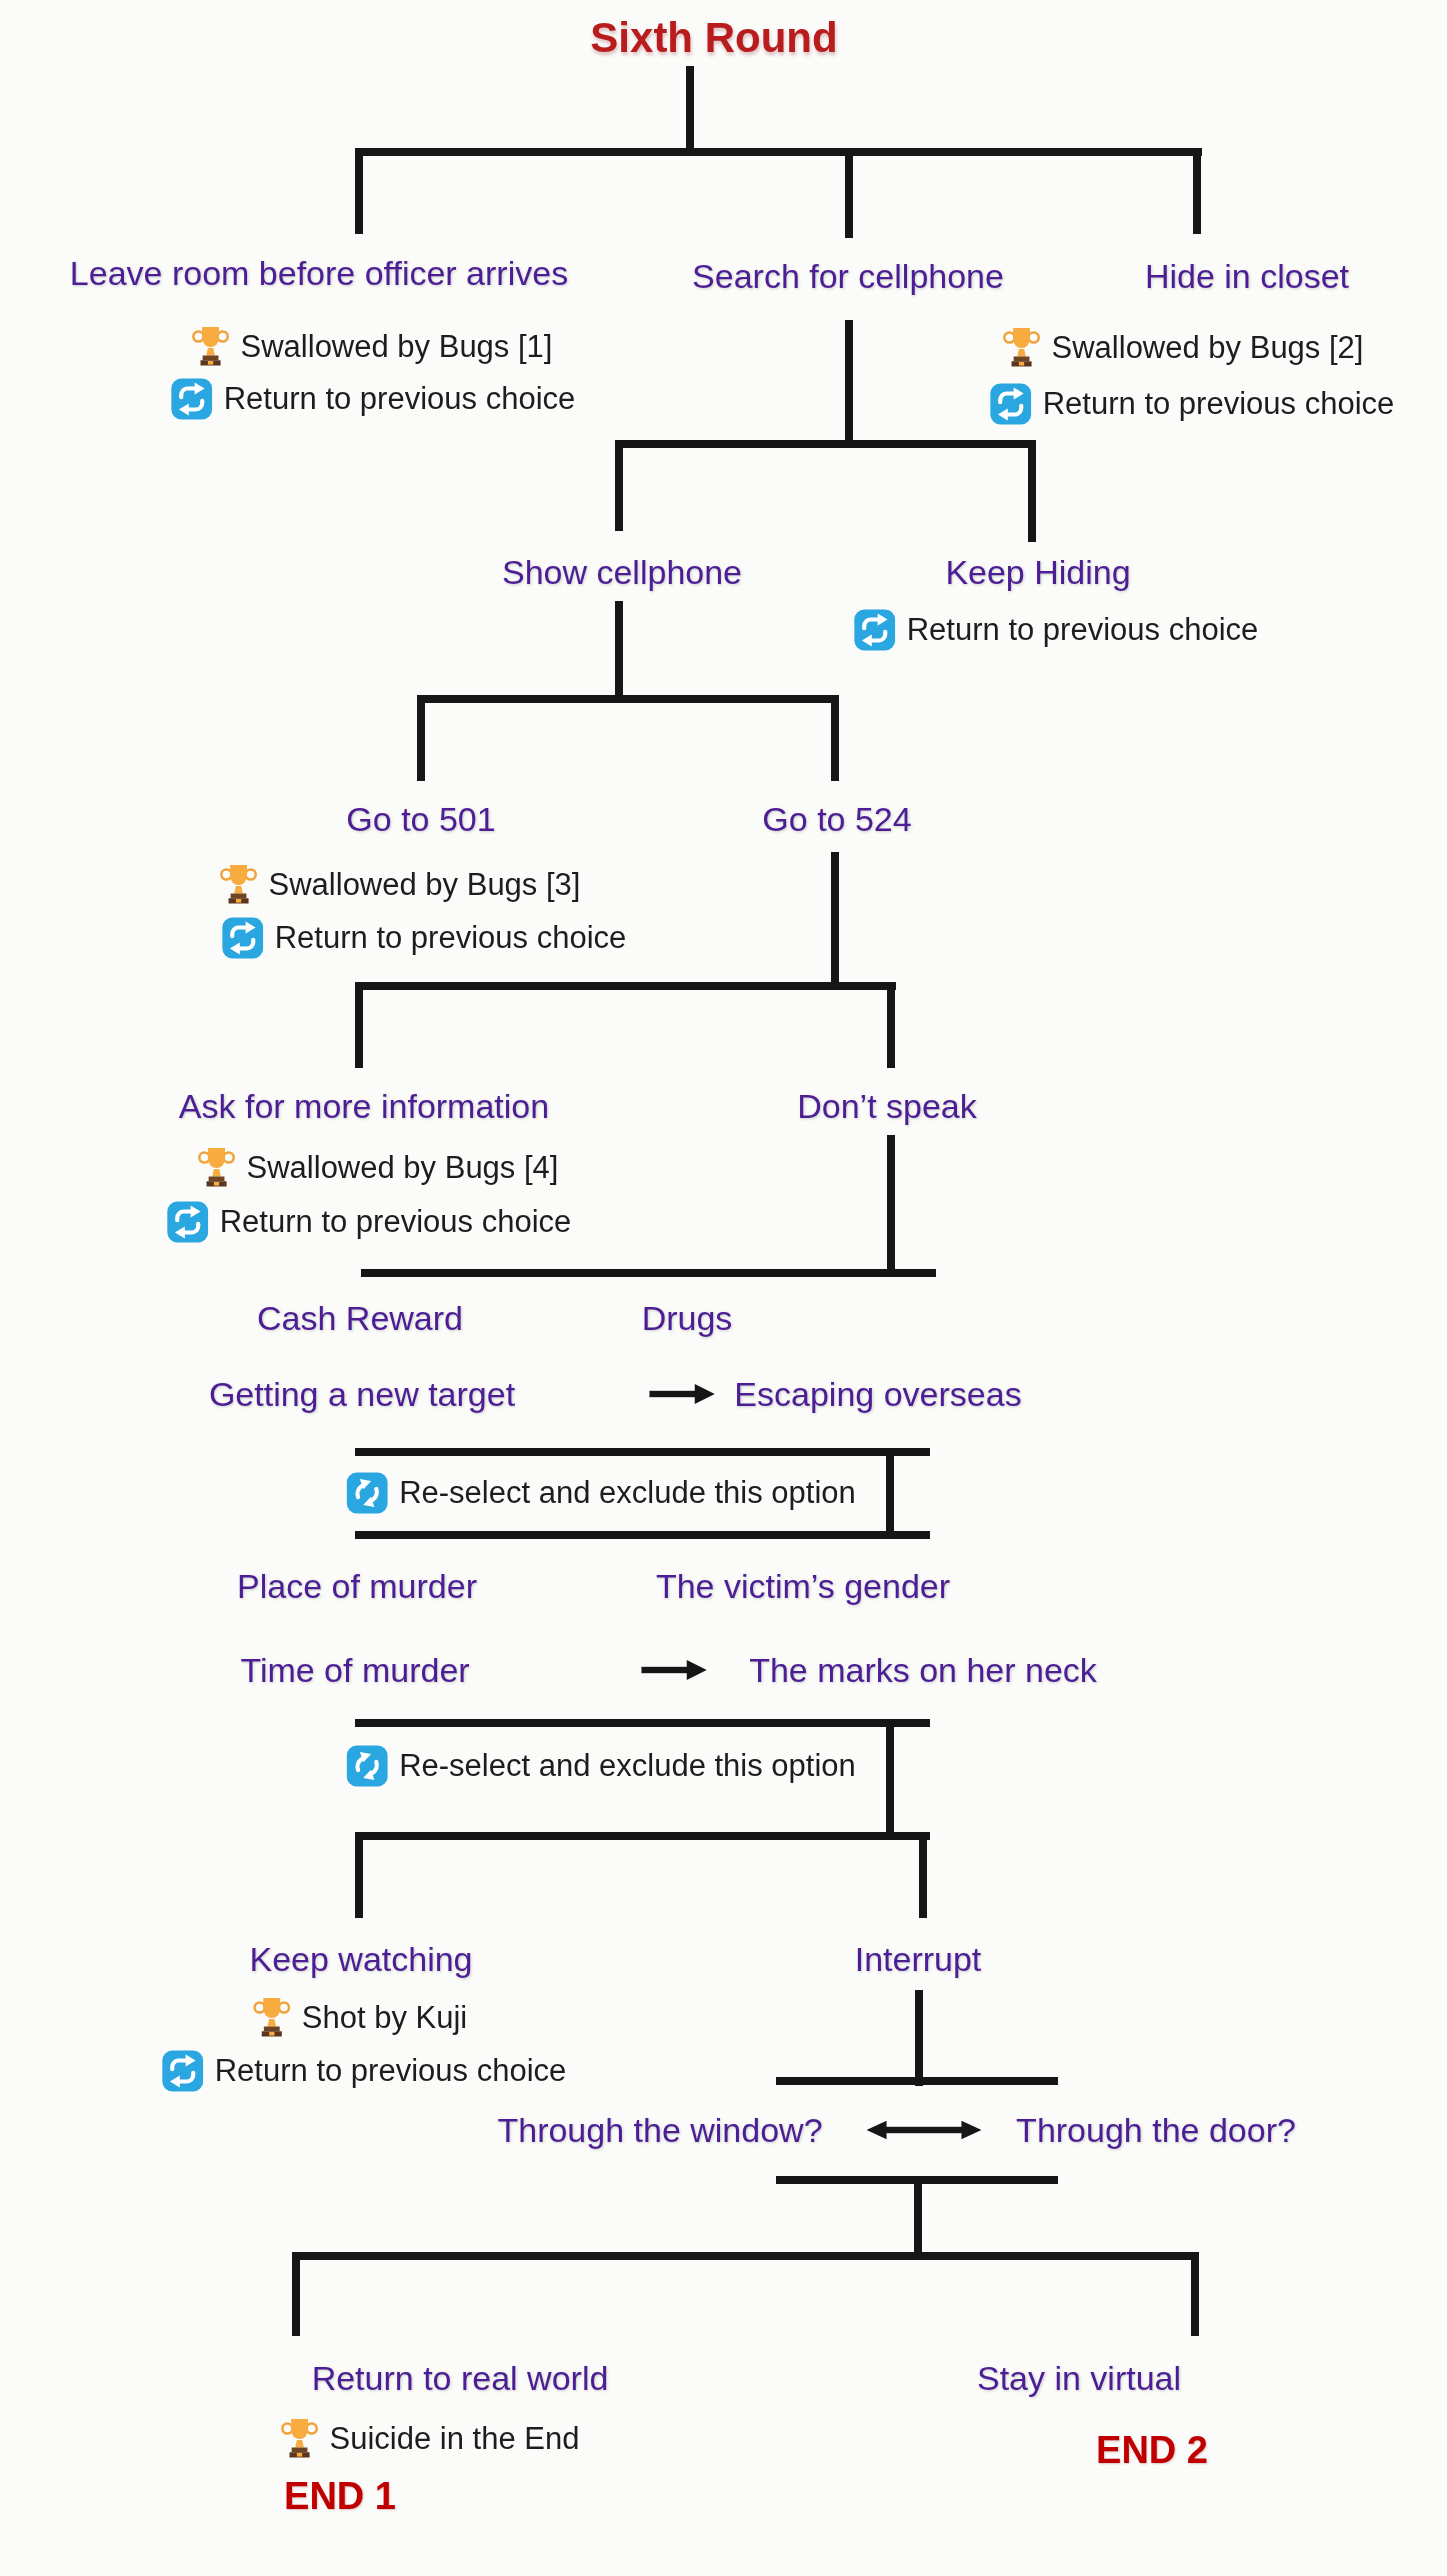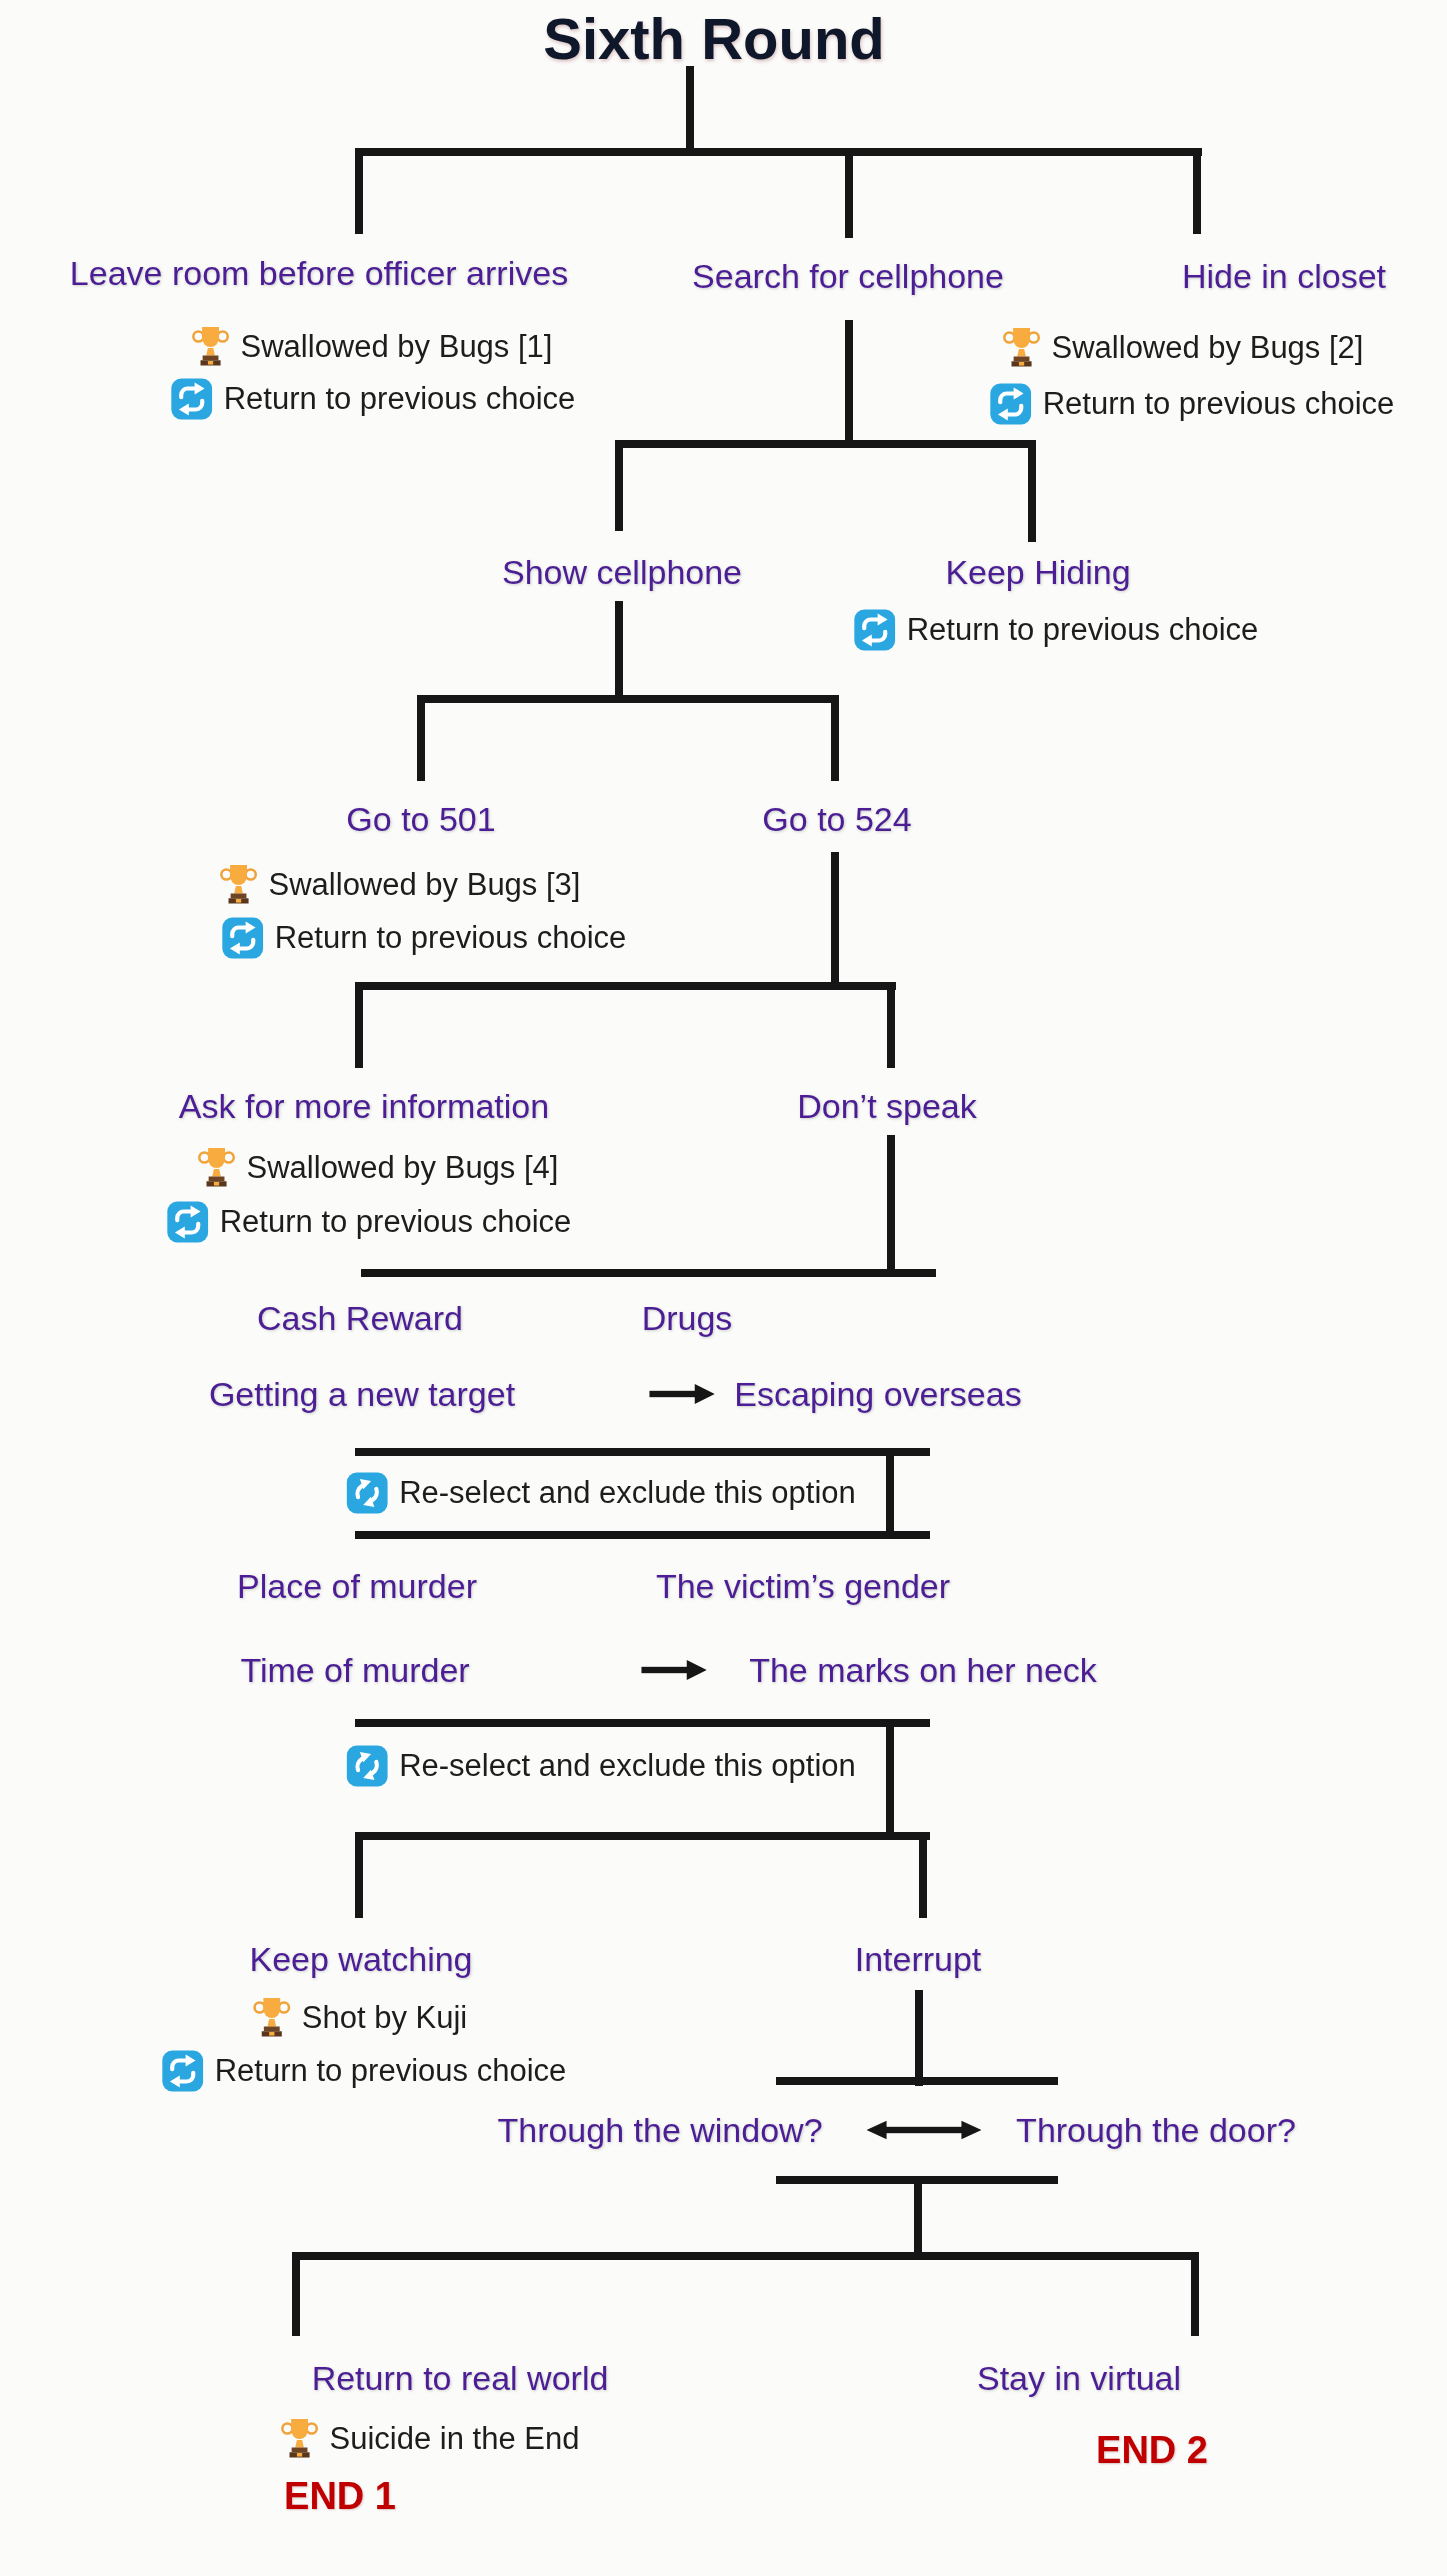--- a/index.html
+++ b/index.html
@@ -2,21 +2,21 @@
 <html style="font-size:14.6px"><head>
 <meta charset="utf-8">
 <style>
   html,body{margin:0;padding:0;background:#ffffff;}
   .canvas{
     position:relative;width:1447px;height:2576px;background:#fbfbfa;
     font-family:"Liberation Sans",sans-serif;overflow:hidden;
   }
   .ln{position:absolute;background:#161616;}
   .ctr{position:absolute;transform:translate(-50%,-50%);white-space:nowrap;}
-  .title{color:#0f172a;font-size:58px;font-weight:600;text-shadow:0.9px 2.7px 3.6px rgba(140,60,60,.30);}
+  .title{color:#b91c1c;font-size:42px;font-weight:600;text-shadow:0.9px 2.7px 3.6px rgba(140,60,60,.30);}
   .lbl{color:#4c1d95;font-size:34px;text-shadow:0.9px 1.8px 2.7px rgba(80,110,80,.30);}
   .sub{display:flex;align-items:center;gap:11px;color:#1d1d1d;font-size:31px;}
   .icn{width:42px;height:42px;flex:0 0 auto;}
   .icn.trophy{width:38px;height:43px;}
   .icn svg{width:100%;height:100%;display:block;}
   .arrow{position:absolute;transform:translate(-50%,-50%);}
   .end{color:#c00000;font-weight:bold;font-size:38px;text-shadow:0.9px 1.8px 1.8px rgba(120,40,40,.25);}
 </style>
 </head>
 <body>
@@ -110,21 +110,21 @@
     <span class="icn">
         <svg viewBox="0 0 46 46" width="42" height="42">
           <use href="#sym-repeat"></use>
         </svg>
       </span>
     <span>Return to previous choice</span>
   </div>
 
   <div class="ctr lbl" style="left:848px;top:276px;">Search for cellphone</div>
 
-  <div class="ctr lbl" style="left:1284px;top:276px;text-align:center;">Hide in closet</div>
+  <div class="ctr lbl" style="left:1247px;top:276px;text-align:center;">Hide in closet</div>
   <div class="ctr sub" style="left:1183px;top:347px;">
     <span class="icn trophy">
         <svg viewBox="0 0 42 47" width="38" height="43">
           <use href="#sym-trophy"></use>
         </svg>
       </span>
     <span>Swallowed by Bugs [2]</span>
   </div>
   <div class="ctr sub" style="left:1192px;top:404px;">
     <span class="icn">

